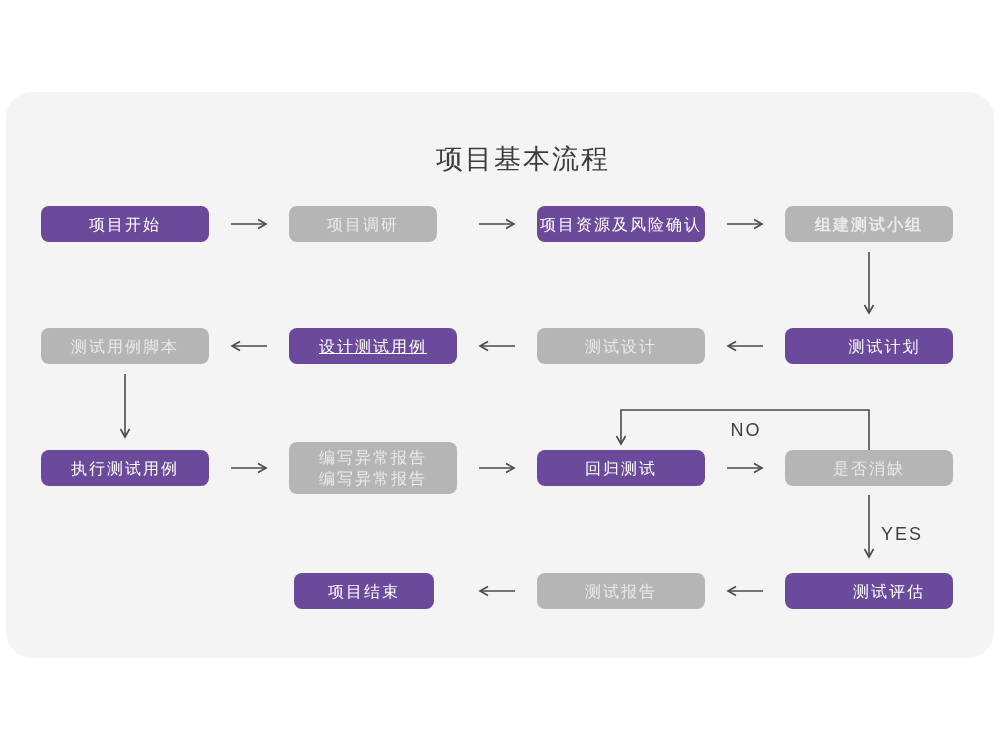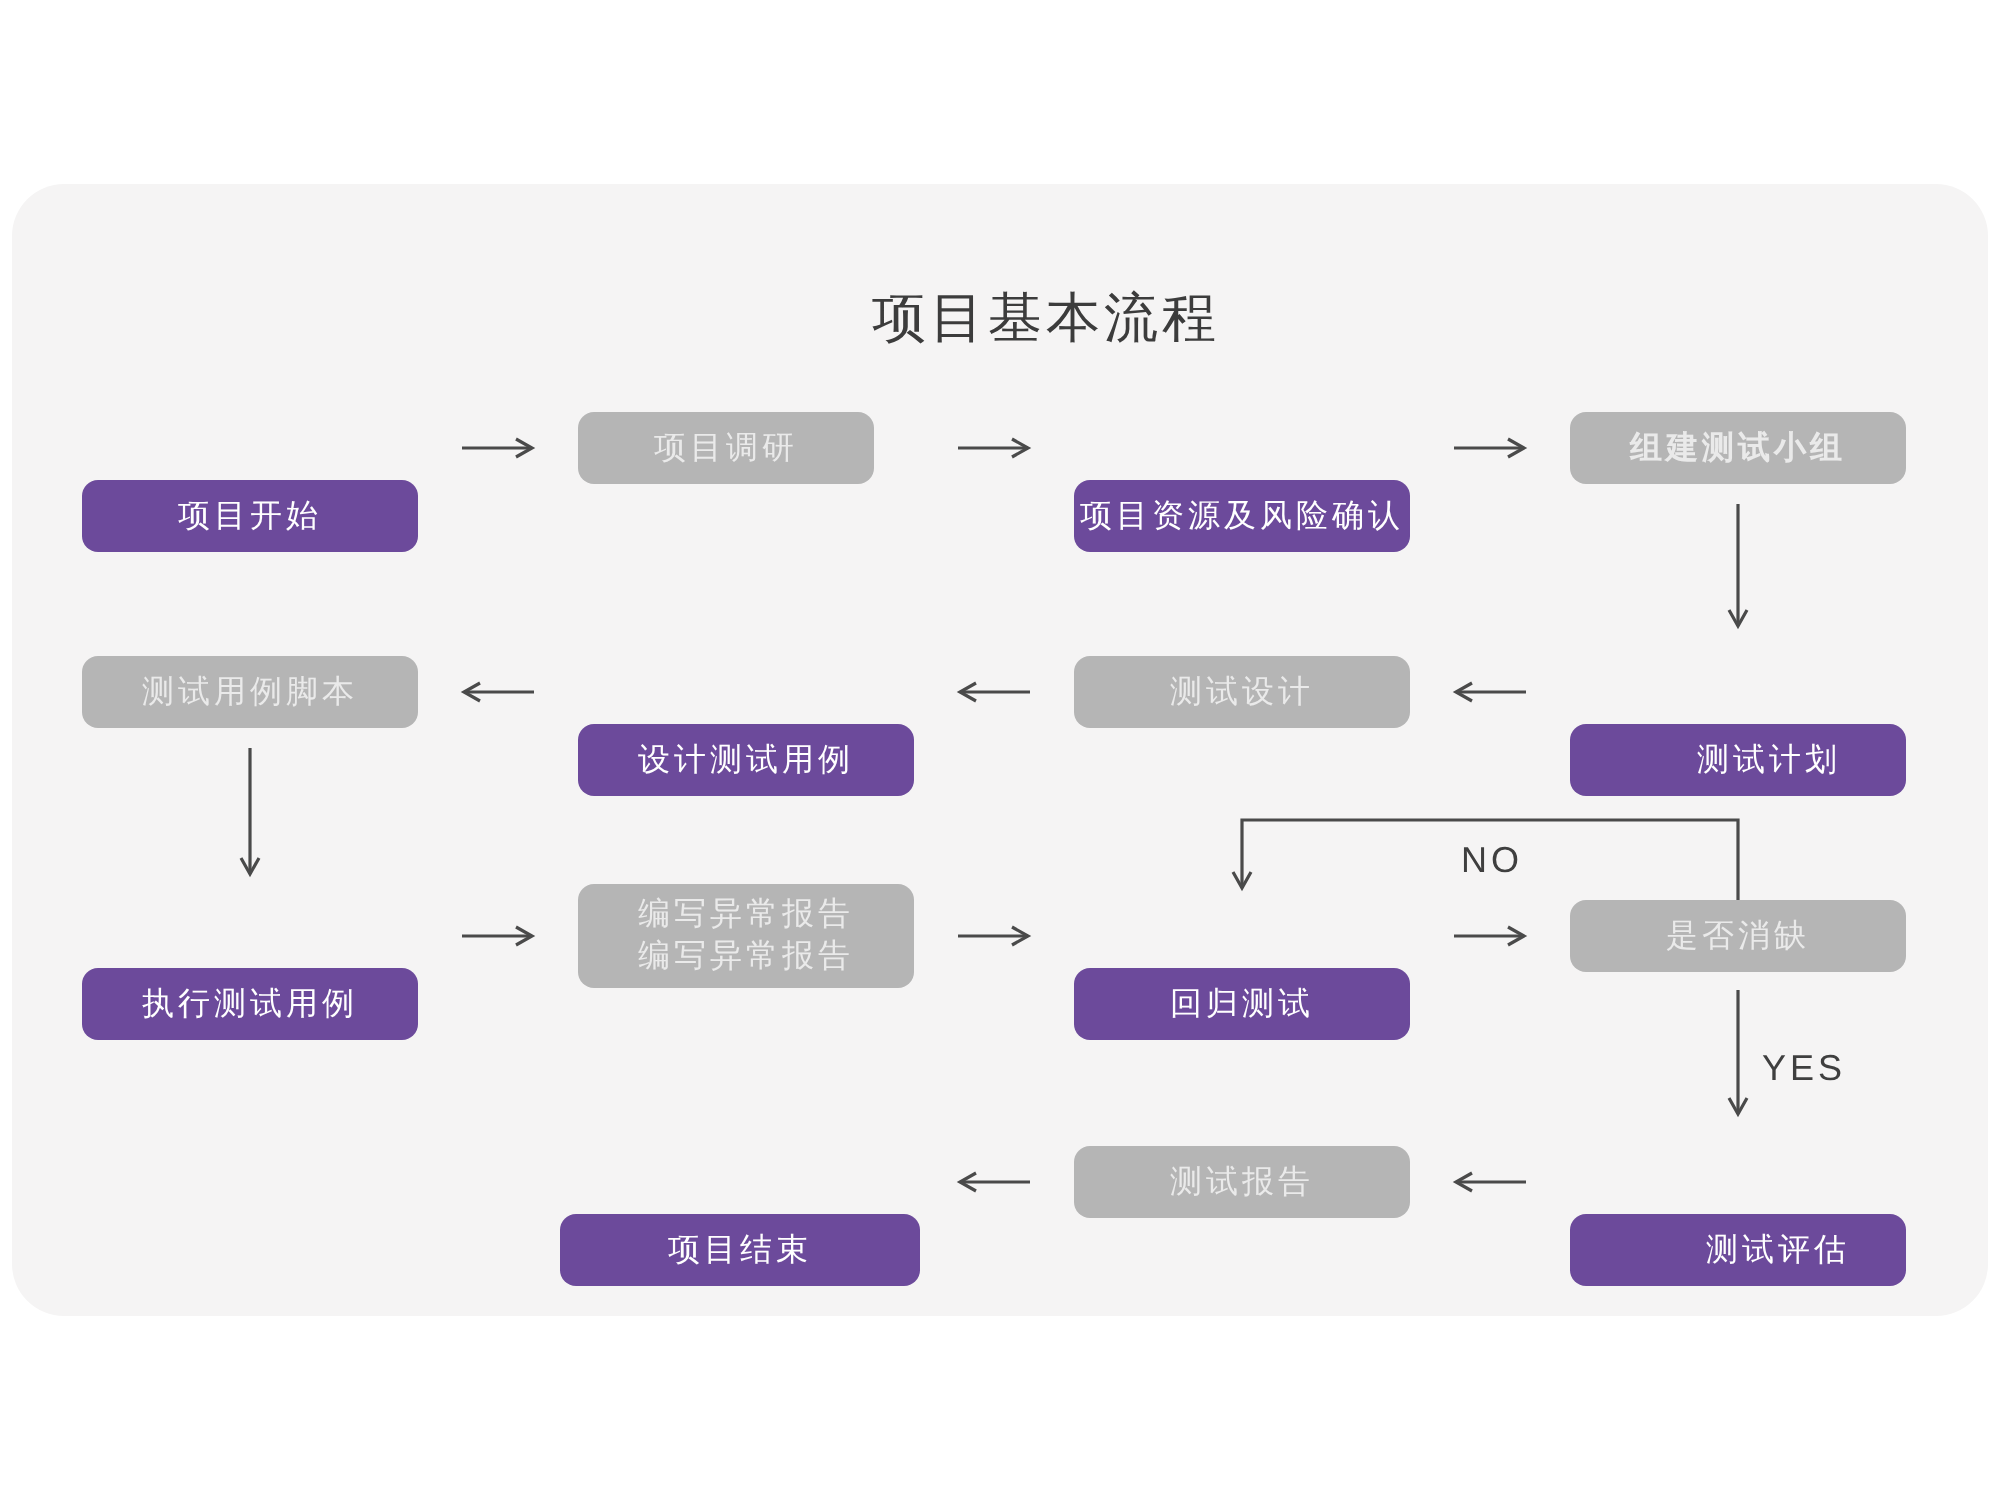--- a/index.html
+++ b/index.html
@@ -52,21 +52,21 @@
     flex-direction: column;
     align-items: center;
     justify-content: center;
     border-radius: 8px;
     font-size: 16px;
     letter-spacing: 2px;
     line-height: 21px;
     text-align: center;
     white-space: nowrap;
   }
-  #nodes .node.purple { background: var(--purple); color: var(--text-on-purple); margin-top: 34px; }
+  #nodes .node.purple { background: var(--purple); color: var(--text-on-purple); }
   #nodes .node.gray   { background: var(--gray);   color: var(--text-on-gray); }
   #edges {
     position: absolute;
     left: 0; top: 0;
     width: 1000px; height: 750px;
     pointer-events: none;
   }
   .edge {
     fill: none;
     stroke: var(--arrow);
@@ -99,21 +99,21 @@
       </div>
       <div class="node purple" style="left: 537px; top: 206px; width: 168px; height: 36px;">
         <span>项目资源及风险确认</span>
       </div>
       <div class="node gray" style="left: 785px; top: 206px; width: 168px; height: 36px; font-weight: bold;">
         <span>组建测试小组</span>
       </div>
       <div class="node gray" style="left: 41px; top: 328px; width: 168px; height: 36px;">
         <span>测试用例脚本</span>
       </div>
-      <div class="node purple" style="left: 289px; top: 328px; width: 168px; height: 36px;">
+      <div class="node purple" style="left: 289px; top: 328px; width: 168px; height: 36px; text-decoration: underline;">
         <span>设计测试用例</span>
       </div>
       <div class="node gray" style="left: 537px; top: 328px; width: 168px; height: 36px;">
         <span>测试设计</span>
       </div>
       <div class="node purple" style="left: 785px; top: 328px; width: 168px; height: 36px; padding-left: 31px;">
         <span>测试计划</span>
       </div>
       <div class="node purple" style="left: 41px; top: 450px; width: 168px; height: 36px;">
         <span>执行测试用例</span>
@@ -121,21 +121,21 @@
       <div class="node gray" style="left: 289px; top: 442px; width: 168px; height: 52px;">
         <span>编写异常报告</span>
         <span>编写异常报告</span>
       </div>
       <div class="node purple" style="left: 537px; top: 450px; width: 168px; height: 36px;">
         <span>回归测试</span>
       </div>
       <div class="node gray" style="left: 785px; top: 450px; width: 168px; height: 36px;">
         <span>是否消缺</span>
       </div>
-      <div class="node purple" style="left: 280px; top: 573px; width: 180px; height: 36px;">
+      <div class="node purple" style="left: 294px; top: 573px; width: 140px; height: 36px;">
         <span>项目结束</span>
       </div>
       <div class="node gray" style="left: 537px; top: 573px; width: 168px; height: 36px;">
         <span>测试报告</span>
       </div>
       <div class="node purple" style="left: 785px; top: 573px; width: 168px; height: 36px; padding-left: 40px;">
         <span>测试评估</span>
       </div>
     </div>
   <svg id="edges" viewBox="0 0 1000 750">

